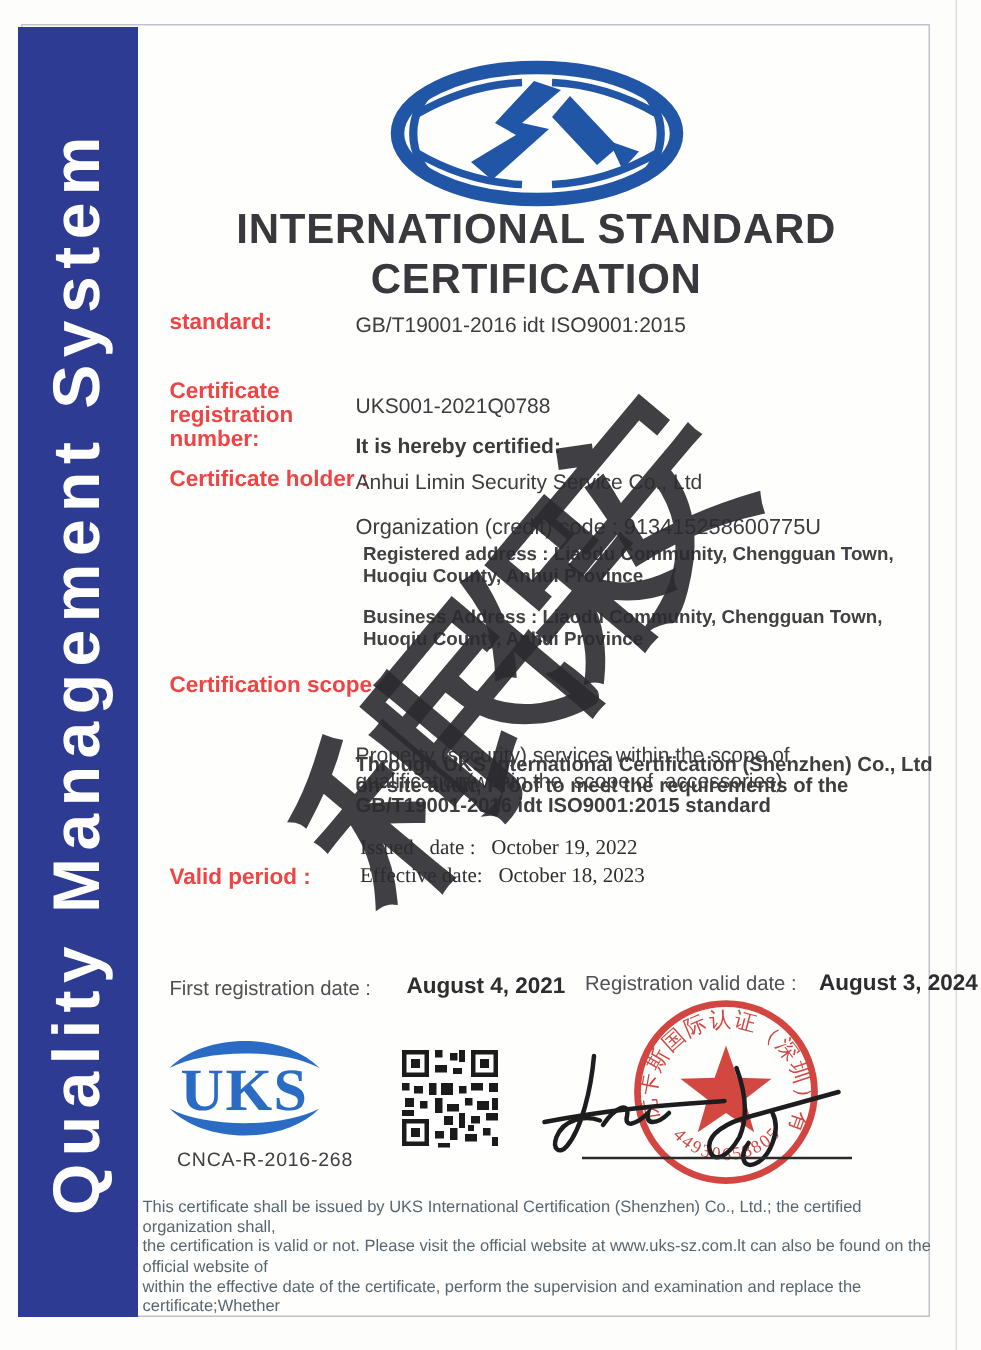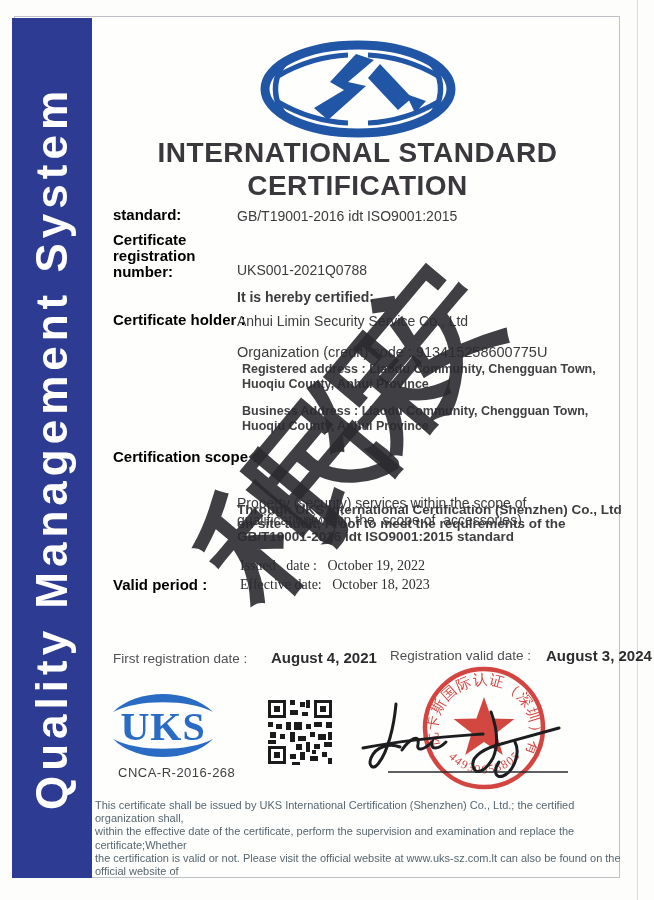--- a/index.html
+++ b/index.html
@@ -4,21 +4,21 @@
 <style>
   * { margin:0; padding:0; box-sizing:border-box; }
   html,body { width:654px; height:900px; }
   body { font-family:"Liberation Sans", sans-serif; background:#fdfdfc; position:relative; overflow:hidden; }
   .scan-edge { position:absolute; left:637px; top:0; width:1px; height:900px; background:#dcdcdc; }
   .frame { position:absolute; left:14px; top:16px; width:606px; height:862px; border:1px solid #bfc2c8; background:#fefefd; }
   .blue-bar { position:absolute; left:12px; top:18px; width:80px; height:860px; background:#2e3b92; }
   .blue-bar .vtext { position:absolute; left:50%; top:50%; transform:translate(-50%,-50%) rotate(-90deg); white-space:nowrap; color:#ffffff; font-weight:bold; font-size:44px; letter-spacing:5px; }
   .abs { position:absolute; }
   .title { left:95px; top:136px; width:525px; text-align:center; font-weight:bold; font-size:28px; line-height:33px; letter-spacing:.5px; color:#3a383c; }
-  .lbl { font-weight:bold; font-size:15px; color:#000000; }
+  .lbl { font-weight:bold; font-size:15px; color:#ef4444; }
   .val { font-size:13.5px; color:#3c3c3f; }
   .small { font-size:12.5px; color:#414144; font-weight:bold; }
   .pre { white-space:pre; }
   .serif { font-family:"Liberation Serif", serif; font-size:14px; color:#2f2f33; line-height:19px; }
   .datebold { font-weight:bold; font-size:15px; color:#2d2d30;margin-left:38px; }
   .datelbl { font-size:13.5px; color:#505054; }
   .watermark { left:279px; top:486px; width:440px; height:140px; transform:rotate(-50deg); transform-origin:0 100%;
                font-size:132px; letter-spacing:-48px; font-weight:bold; color:rgba(43,43,48,0.9); white-space:nowrap; line-height:140px; pointer-events:none; }
   .cnca { font-size:13px; color:#3f3f42; letter-spacing:.5px; }
   .footer-line { font-size:11px; line-height:13.2px; color:#57666f; }
@@ -49,21 +49,21 @@
 </svg>
 
 <div class="abs title">
   <div>INTERNATIONAL STANDARD</div>
   <div>CERTIFICATION</div>
 </div>
 
 <div class="abs lbl" style="left:113px; top:206px;">standard:</div>
 <div class="abs val" style="left:237px; top:208px; font-size:14px;">GB/T19001-2016 idt ISO9001:2015</div>
 
-<div class="abs lbl" style="left:113px; top:232px; line-height:16px;">
+<div class="abs lbl" style="left:113px; top:253px; line-height:16px;">
   <div>Certificate</div>
   <div>registration</div>
   <div>number:</div>
 </div>
 <div class="abs val" style="left:237px; top:262px; font-size:14px;">UKS001-2021Q0788</div>
 
 <div class="abs" style="left:237px; top:289px; font-weight:bold; font-size:14px; color:#3b3b3e;">It is hereby certified:</div>
 
 <div class="abs lbl" style="left:113px; top:311px;">Certificate holder :</div>
 <div class="abs val" style="left:237px; top:313px; font-size:14px;">Anhui Limin Security Service Co., Ltd</div>
@@ -183,16 +183,16 @@
     <path d="M136,22 C142,38 144,54 138,68 C130,82 120,86 118,76 C116,66 130,58 146,54 C160,50 182,44 204,38"></path>
     <path d="M160,52 C166,64 158,82 148,86 C140,89 138,80 144,72"></path>
   </g>
   <path d="M33,82 L213,82" stroke="#2a2a2c" stroke-width="1.6"></path>
 </svg>
 
 <div class="abs watermark">利民保安</div>
 
 <div class="abs" style="left:95px; top:799px; width:526px;">
   <div class="footer-line">This certificate shall be issued by UKS International Certification (Shenzhen) Co., Ltd.; the certified organization shall,</div>
+  <div class="footer-line">the certification is valid or not. Please visit the official website at www.uks-sz.com.lt can also be found on the official website of</div>
   <div class="footer-line">within the effective date of the certificate, perform the supervision and examination and replace the certificate;Whether</div>
-  <div class="footer-line">the certification is valid or not. Please visit the official website at www.uks-sz.com.lt can also be found on the official website of</div>
 </div>
 <div class="abs footer-addr" style="left:93px; top:857px; width:530px;margin-top:44px;">Address: Room 702, building B, creative r&amp;d building, west international jewelry city, xixiang street, bao 'an district, shenzhen Postcode: 518101</div>
 
 </body></html>

